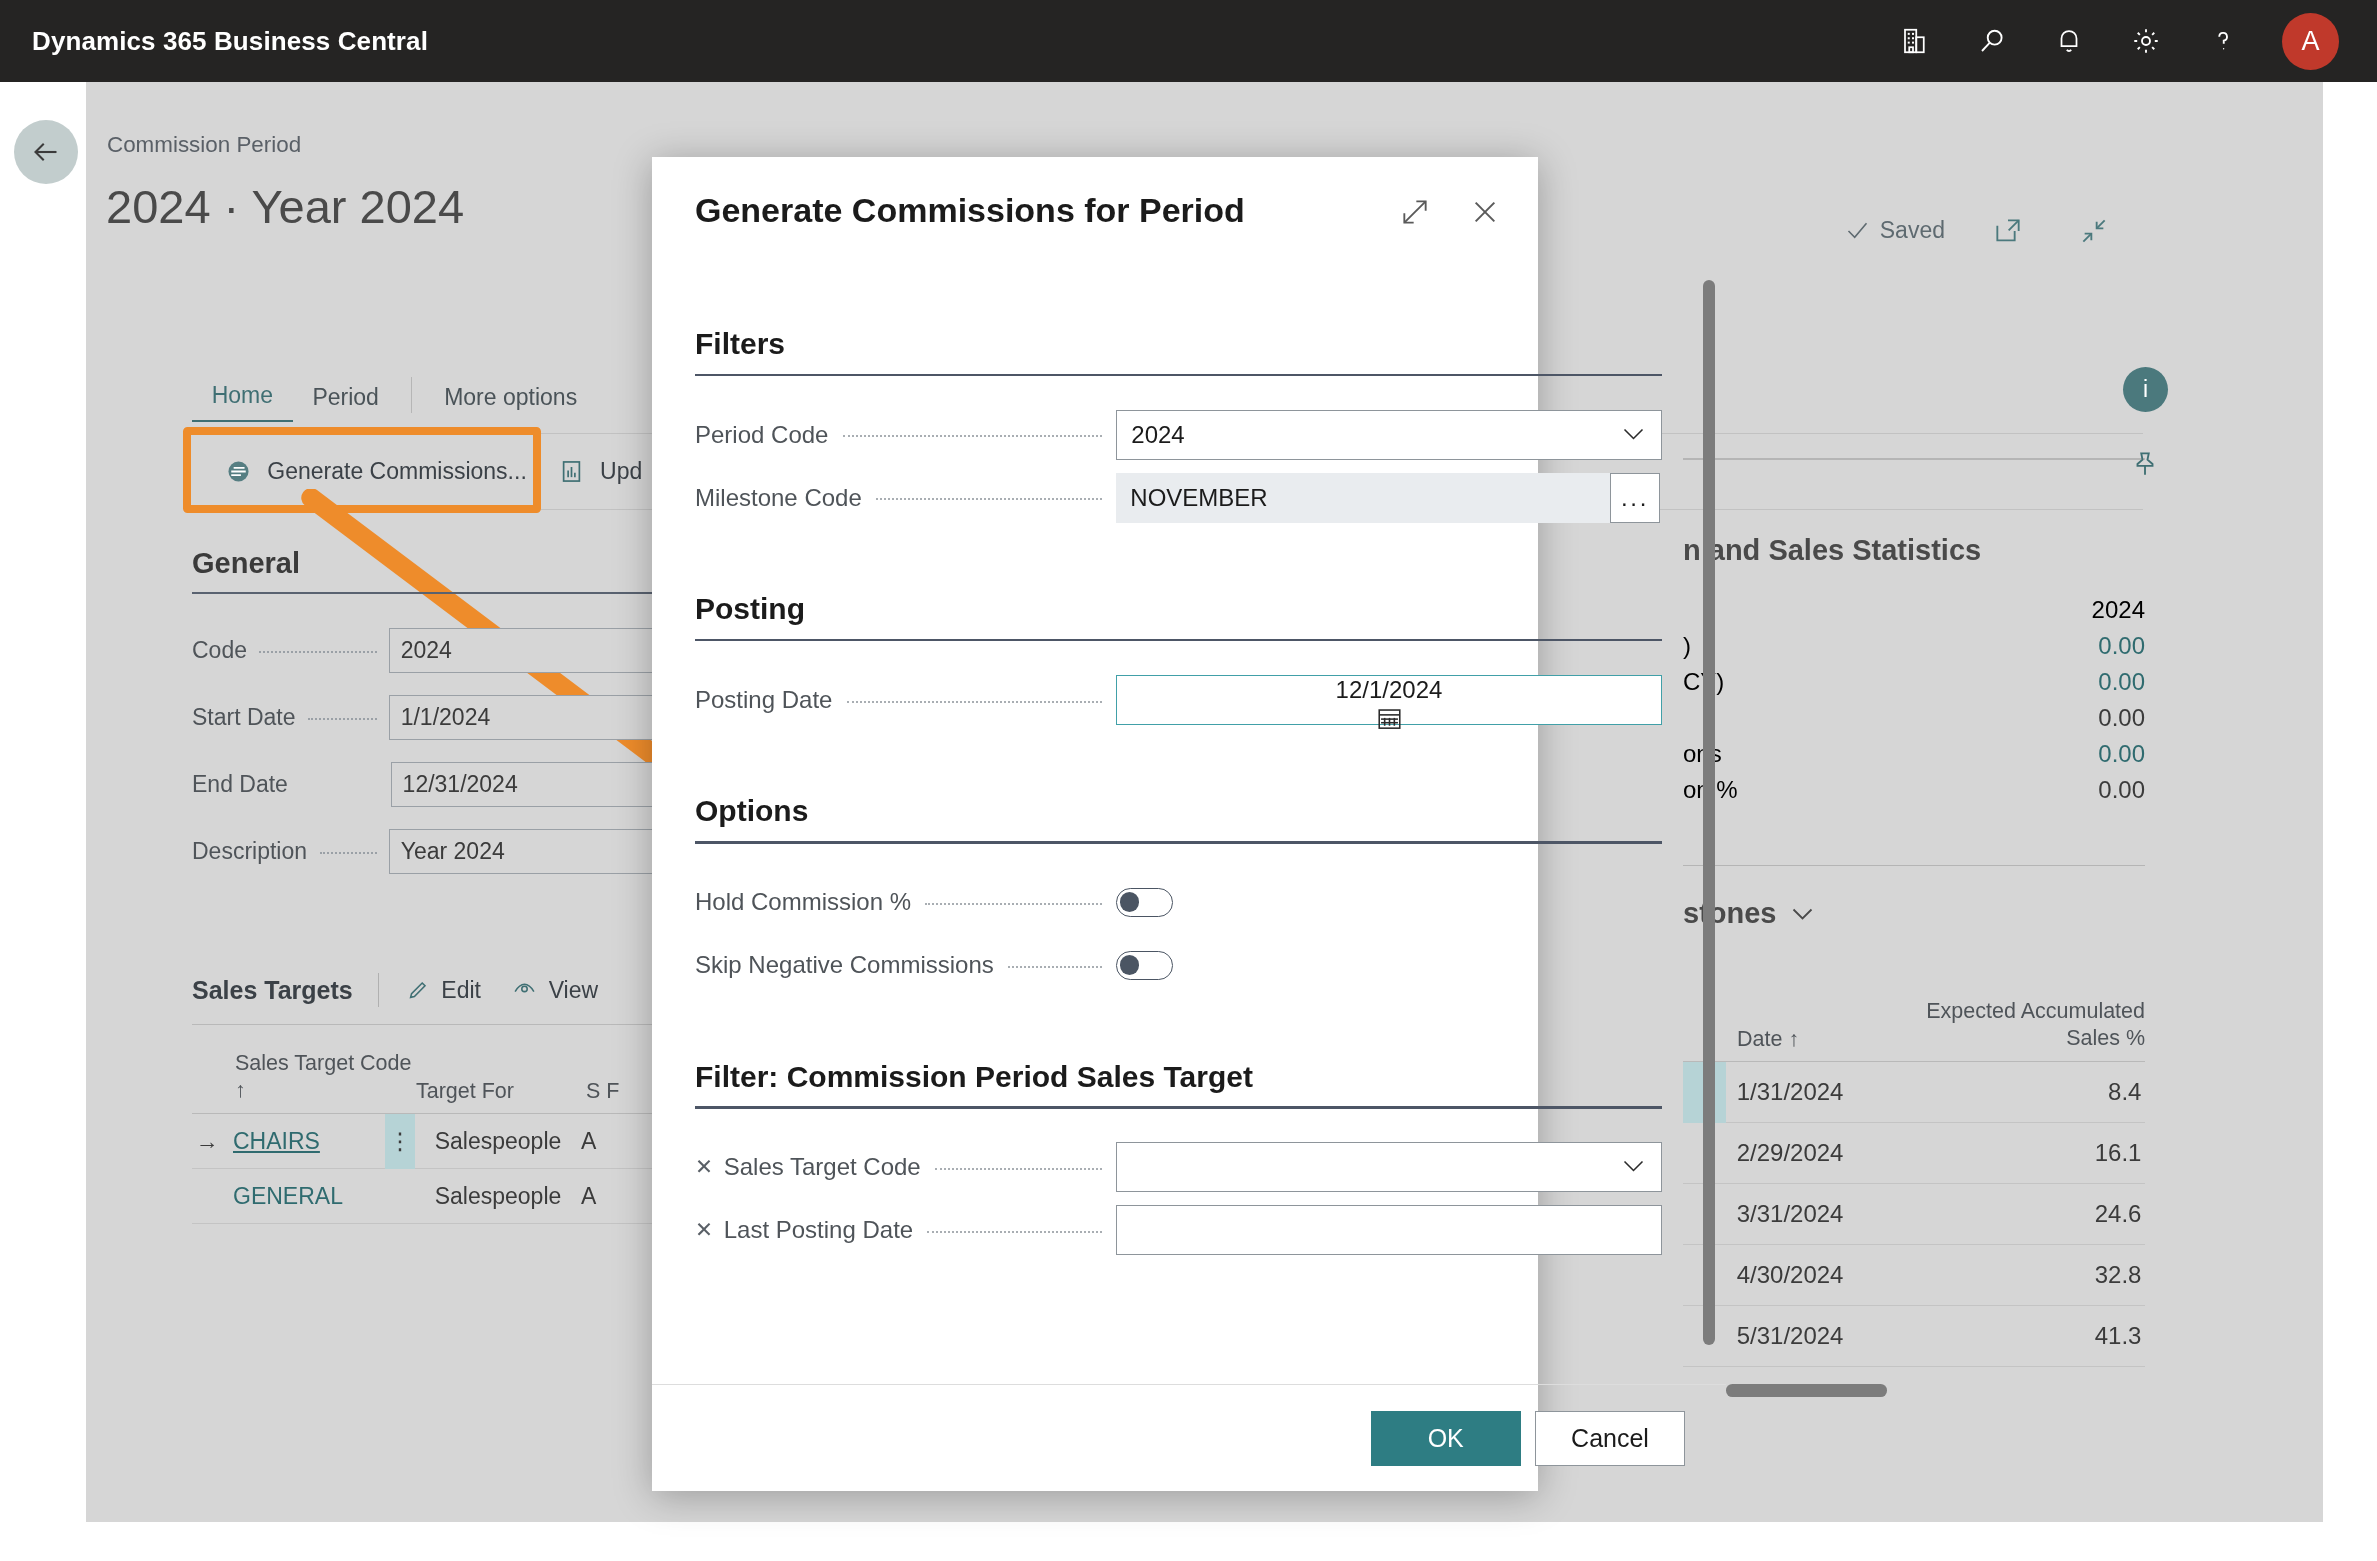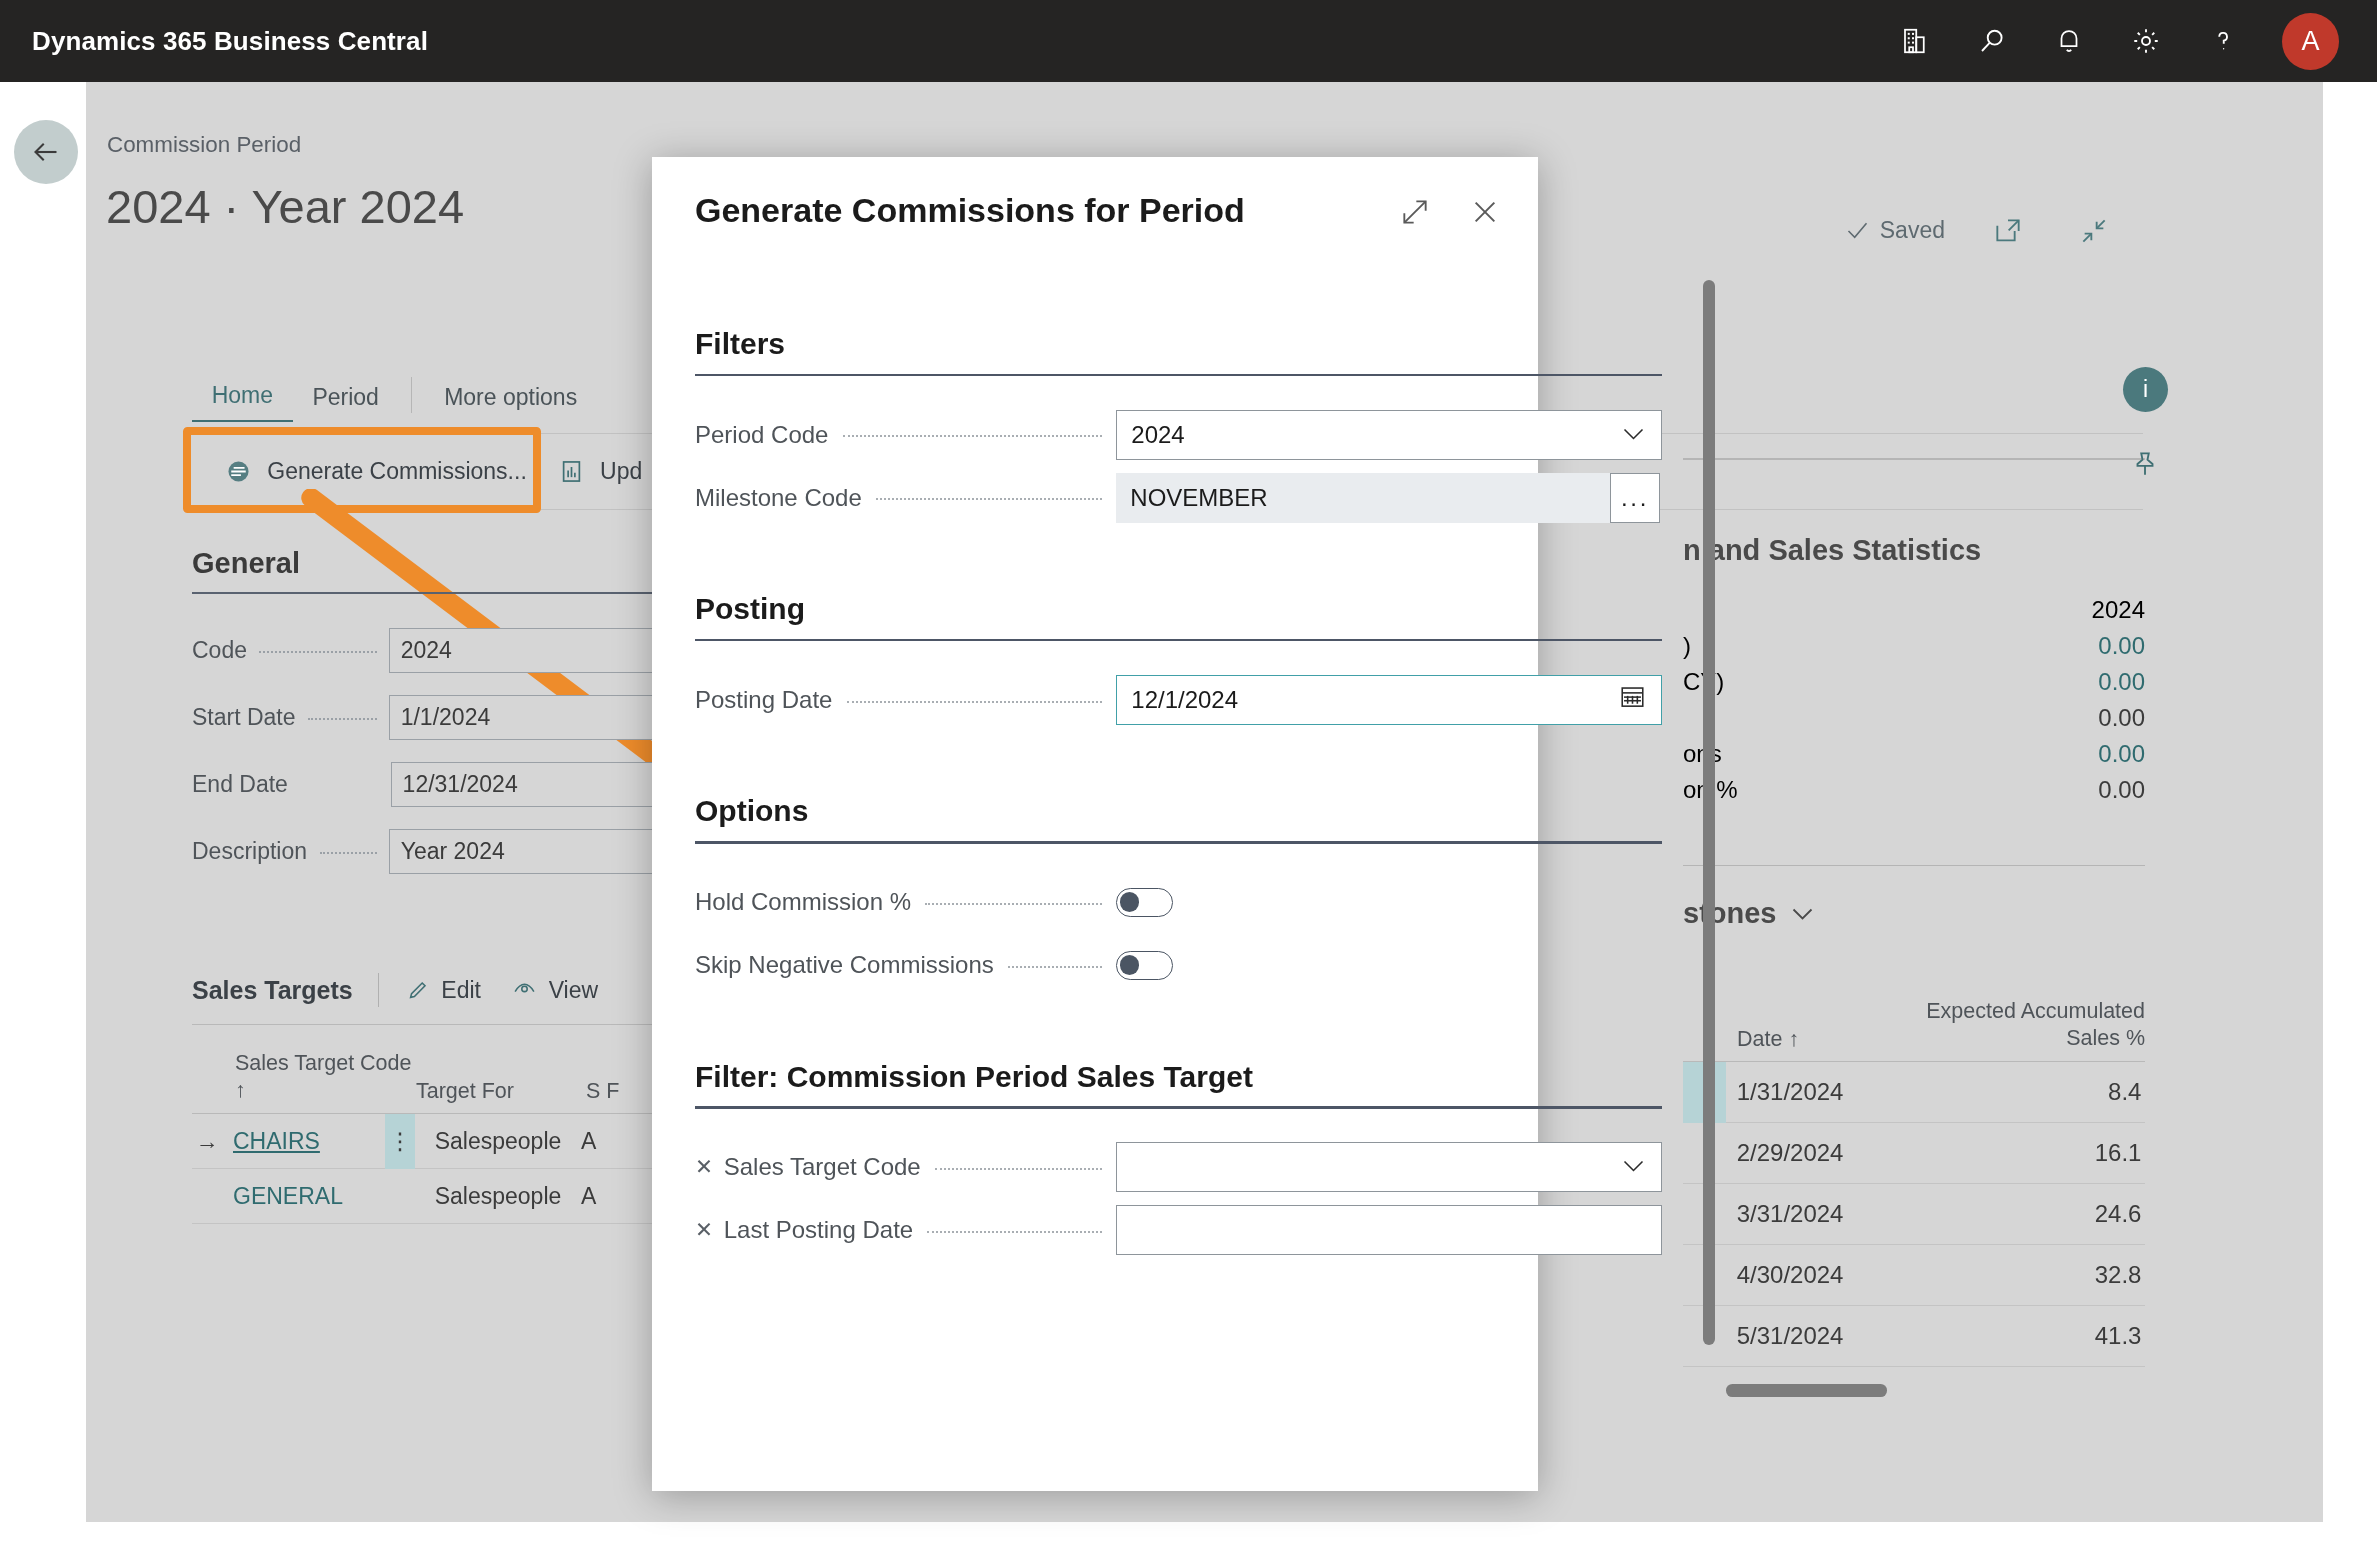--- a/index.html
+++ b/index.html
@@ -173,21 +173,21 @@
   .fld-lbl { color:#4f5459; white-space:nowrap; display:flex; align-items:center; gap:10.7px; }
   .fld-x { color:#5a6067; font-size:21.5px; }
   .fld-dots { flex:1; border-bottom:2.7px dotted #a9aeb3; margin:0 14.3px 9px 14.3px; height:14.3px; }
   .fld-ctrl { width:546px; }
 
   .inp {
     width:100%; height:50px; border:0.9px solid #8e959b; background:#fff;
     display:flex; align-items:center; padding:0 14.3px; font-size:24px; color:#1b1b1b;
     justify-content:space-between;
   }
-  .inp.focus { border:1.8px solid #41A0A8; }
+  .inp.focus { border:1.8px solid #41A0A8;flex-direction:column; }
   .inp.readonly { background:#e9ecef; border:none; }
   .inp .chev { color:#2b2b2b; }
   .ell-btn {
     width:50px; height:50px; border:0.9px solid #8e959b; background:#fff;
     display:flex; align-items:center; justify-content:center; font-size:24px; color:#1b1b1b;
     letter-spacing:2.7px;
   }
   .row-ctrl { display:flex; align-items:center; }
   .row-ctrl .inp { width:494px; }
 
@@ -639,16 +639,20 @@
             <span class="inp">
               <span></span>
             </span>
           </span>
         </div>
 
       </div>
       <div class="mscroll"></div>
     </div>
 
+    <div class="modal-foot">
+      <div class="btn btn-primary">OK</div>
+      <div class="btn btn-secondary">Cancel</div>
+    </div>
   </div>
 
 </div>
 
 
 </body></html>

